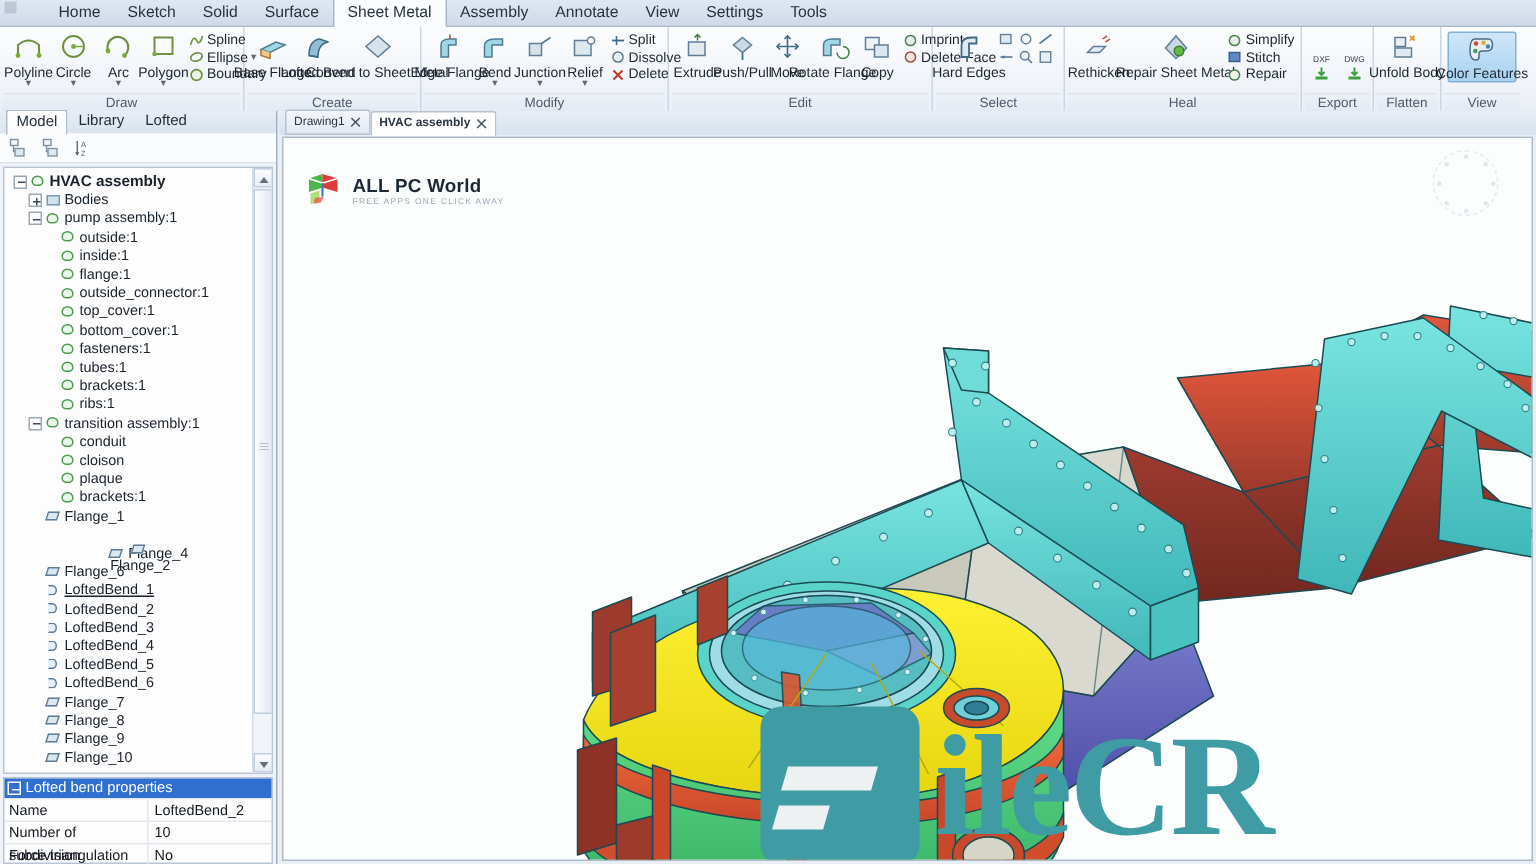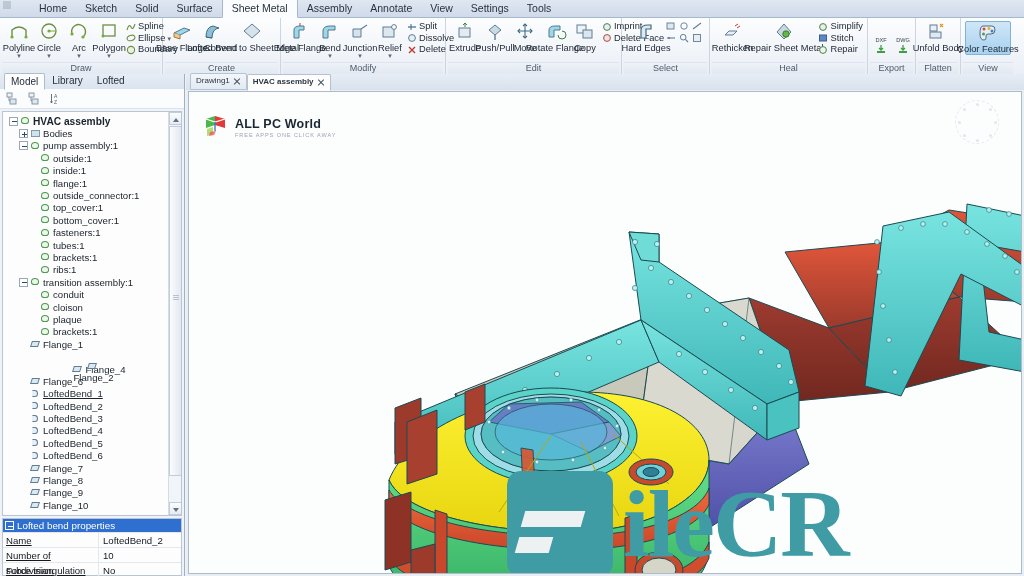--- a/index.html
+++ b/index.html
@@ -94,21 +94,21 @@
                        background: repeating-linear-gradient(#b7c2cf 0 1px, transparent 1px 2px); }
 
   
   .props { position: absolute; left: 2px; right: 2px; bottom: 0; height: 58px;
            background: #fdfdfe; border: 1px solid #b9c5d3; }
   .prophdr { display: flex; align-items: center; height: 13px; background: #2f6fd0; color: #fff;
              font-size: 9.8px; padding-left: 2px; }
   .prophdr .exp { background: #2f6fd0; border-color: #fff; margin-right: 3px; }
   .prophdr .exp::before { background: #fff; } 
   .prow { display: flex; height: 15px; border-top: 1px solid #e3e8ef; font-size: 9.6px; color: #14191f; }
-  .prow .k { width: 96px; padding-left: 3px; line-height: 15px; border-right: 1px solid #e3e8ef; text-decoration: underline; }
+  .prow .k { width: 96px; padding-left: 3px; line-height: 15px; border-right: 1px solid #e3e8ef; }
   .prow .v { flex: 1; padding-left: 4px; line-height: 15px; }
 
   
   .docarea { position: absolute; left: 186px; top: 74px; right: 0; bottom: 0; background: #e9eef4; }
   .doctabs { display: flex; align-items: flex-end; height: 16px; padding-left: 4px;
              background: linear-gradient(#e7edf5,#d8e1ed); }
   .dtab { display: flex; align-items: center; gap: 3px; font-size: 8px; color: #2b3642;
           padding: 1px 5px 2px; line-height: 12px; border: 1px solid #b5c2d0;
           background: linear-gradient(#f3f6fa,#e3eaf3); border-radius: 2px 2px 0 0; cursor: default; }
   .dtab.active { background: #fdfdfe; border-bottom-color: #fdfdfe; font-weight: bold; margin-bottom: -1px; }

